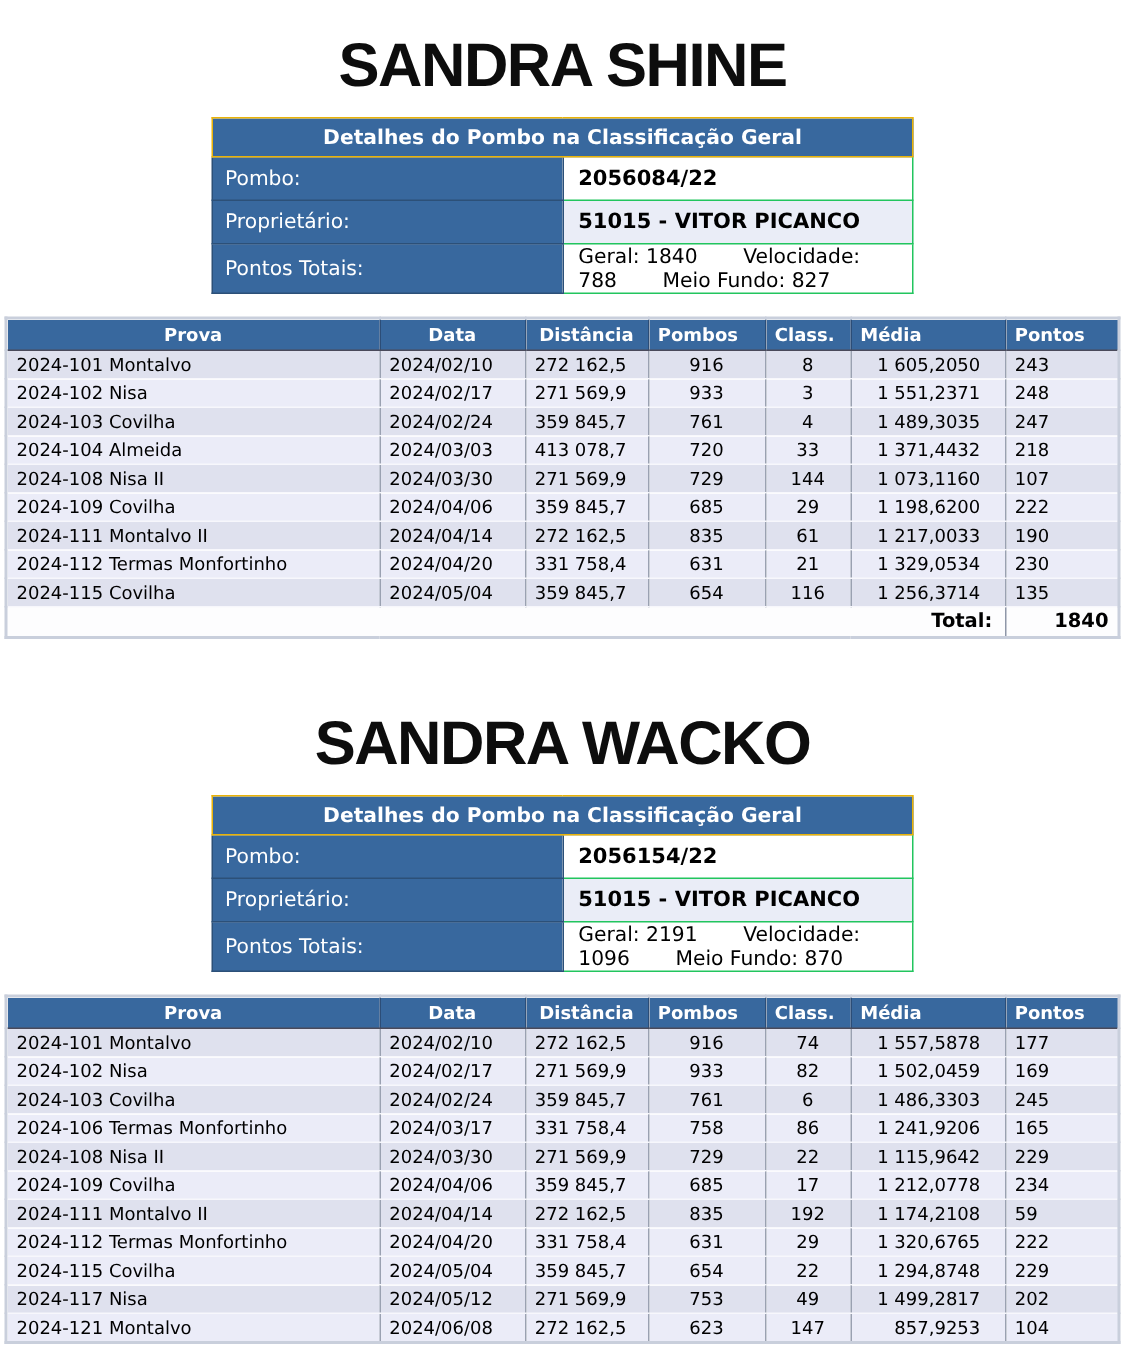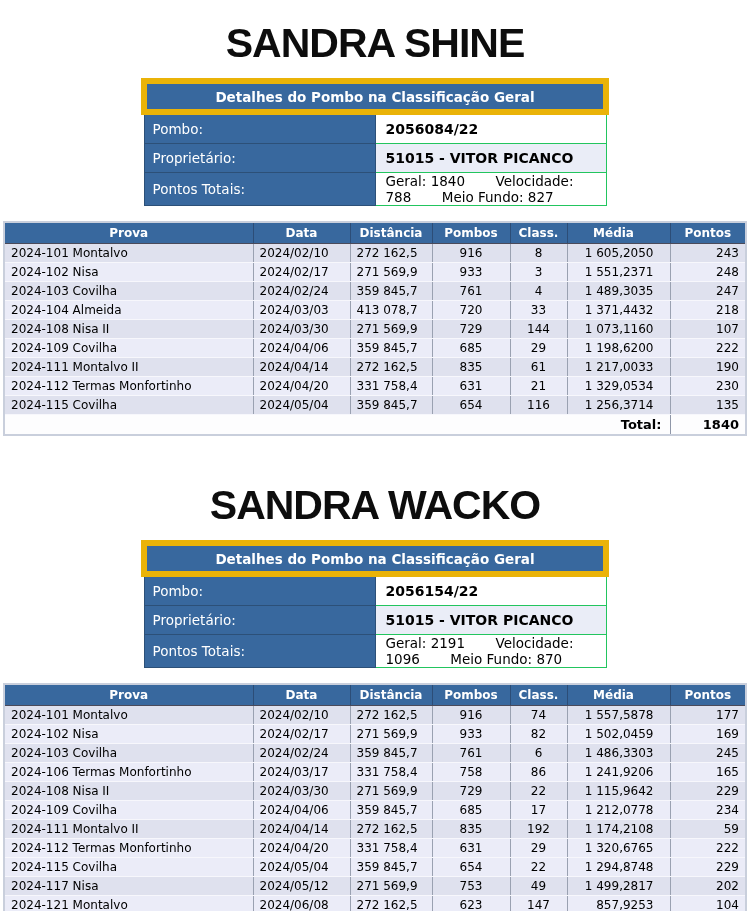--- a/index.html
+++ b/index.html
@@ -17,21 +17,21 @@
   }
   
   .detail-box{
     width:468px;margin:13px auto 0 auto;
     border-collapse:collapse;table-layout:fixed;
     font-size:13px;
   }
   .detail-box .dbx-header{
     background:#38689e;color:#ffffff;font-weight:bold;
     text-align:center;height:23px;font-size:13.5px;
-    border:6px solid #eab308;
+    border:1px solid #eab308;
   }
   .detail-box th.dbx-label{
     background:#38689e;color:#ffffff;font-weight:normal;
     text-align:left;padding:0 0 0 8px;height:28px;
     font-size:13.5px;border:1px solid #2c5078;border-top:1px solid #4a7bae;
     width:118px;
   }
   .detail-box td.dbx-value{
     background:#ffffff;border:1px solid #22c55e;
     padding:0 0 0 10px;font-size:14px;
@@ -46,32 +46,32 @@
     border-collapse:collapse;table-layout:fixed;
     font-size:12px;border:2px solid #c9cfdc;
   }
   .results thead th{
     background:#38689e;color:#ffffff;font-weight:bold;
     height:20px;padding:0 6px;font-size:12px;
     border-right:1px solid #2c4d77;border-bottom:1px solid #4a4a5a;
     white-space:nowrap;overflow:hidden;
   }
   .results thead th.left{text-align:center;}
-  .results thead th.right{text-align:center;}
+  .results thead th.right{text-align:left;}
   .results tbody td{
     height:18px;line-height:18px;padding:0 6px;
     border-right:1px solid #9aa1b1;border-bottom:1px solid #f7f7fc;
     white-space:nowrap;overflow:hidden;
   }
   .results tbody tr.odd td{background:#dfe1ee;}
   .results tbody tr.even td{background:#ebecf8;}
   .results td.c0,.results td.c1,.results td.c2{text-align:left;}
   .results td.c3,.results td.c4{text-align:center;}
   .results td.c5{text-align:right;padding-right:16px;margin-top:29px;}
-  .results td.c6{text-align:right;}
+  .results td.c6{text-align:left;}
   .results thead th.c5{padding-right:16px;}
   .results tfoot td{
     background:#fdfdfe;border-top:1px solid #8f97a8;
     height:19px;font-weight:bold;font-size:13px;
   }
   .results tfoot td.total-label{text-align:right;padding:0 8px 0 0;}
   .results tfoot td.total-value{
     text-align:right;padding:0 6px;border-left:1px solid #8f97a8;margin-top:32px;
   }
   .sec2{margin-top:26px;}

